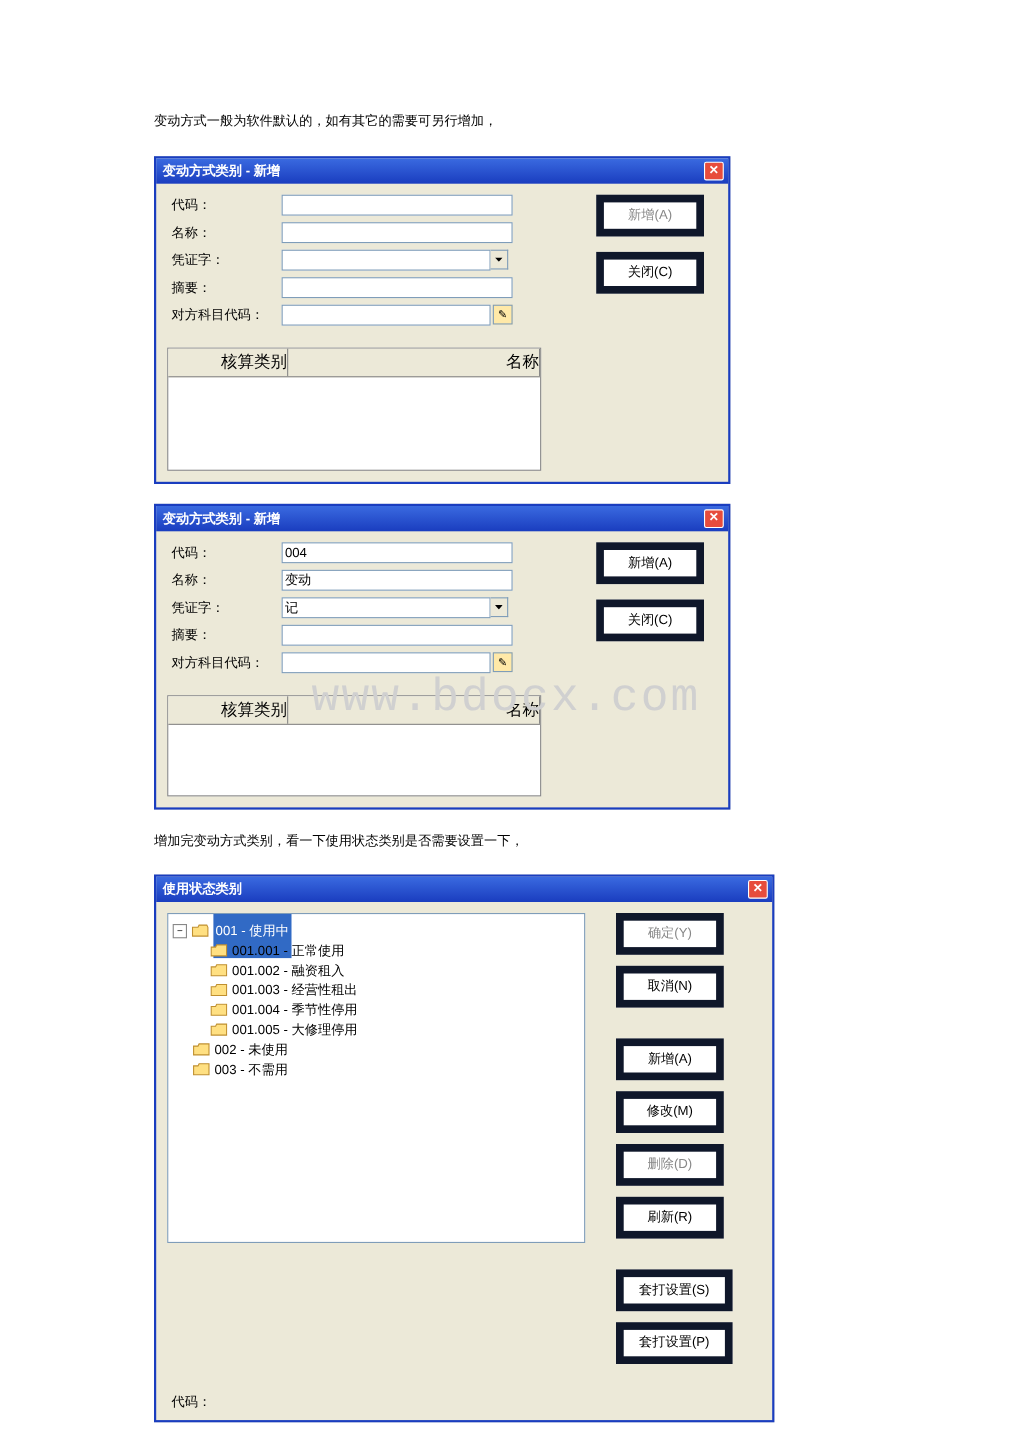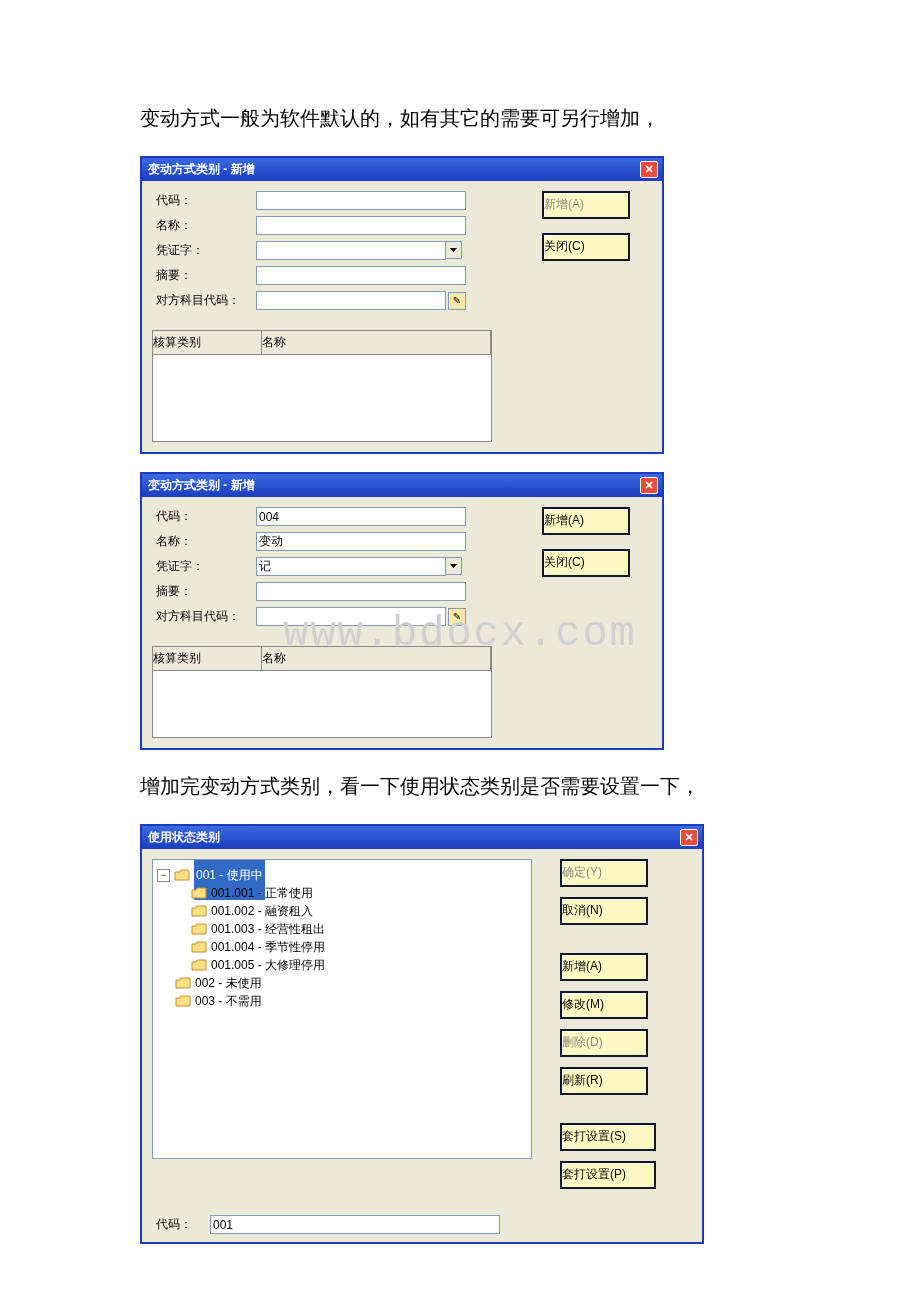--- a/index.html
+++ b/index.html
@@ -1,38 +1,38 @@
 <!DOCTYPE html>
 <html><head>
 <meta charset="utf-8">
 <style>
 body{margin:0;background:#fff;font-family:"SimSun","Microsoft YaHei",sans-serif;font-size:12px;color:#000}
 .page{width:920px;margin:0 auto;padding:100px 140px 60px;box-sizing:border-box;position:relative}
-.para{font-size:20px;line-height:1.8;margin:0 0 20px 0}
+.para{font-size:12px;line-height:1.8;margin:0 0 20px 0}
 .win{border:2px solid #1a3dbf;background:#ece9d8;margin-bottom:18px}
 .titlebar{background:linear-gradient(#3a6ae0,#1a3dbf);color:#fff;font-size:12px;font-weight:bold;padding:3px 4px 3px 6px;display:flex;justify-content:space-between}
 .closebtn{width:16px;height:15px;background:#e74c3c;border:1px solid #fff;border-radius:2px;display:flex;align-items:center;justify-content:center;color:#fff;font-weight:bold;font-size:11px;line-height:1}
 .body{display:flex;padding:10px}
 .formcol{flex:0 0 350px}
 .row{display:flex;align-items:center;margin-bottom:6px}
 .lab{width:100px;padding-left:4px}
 .txt{border:1px solid #7f9db9;height:19px;background:#fff;font-size:12px;padding:0 2px;box-sizing:border-box}
 .txt.w1{width:210px}
 .txt.w2{width:190px}
 .combo{display:flex}
 .combo .arrow{width:16px;height:18px;background:#ece9d8;border:1px solid #7f9db9;border-left:none;box-sizing:border-box;display:flex;align-items:center;justify-content:center}
 .arrow svg{width:7px;height:4px;display:block}
 .pick{width:18px;height:18px;margin-left:2px;background:#ffe9a8;border:1px solid #7f9db9;box-sizing:border-box;display:flex;align-items:center;justify-content:center;font-size:10px}
 .btncol{flex:1;padding-left:40px}
-.btn{display:block;width:84px;height:24px;background:#fef9c3;border:2px solid #0f172a;margin-bottom:14px;font-size:12px;line-height:22px;box-shadow:1px 1px 0 #fff inset}
+.btn{display:block;width:84px;height:24px;background:#ffffff;border:7px solid #0f172a;margin-bottom:14px;font-size:12px;line-height:22px;text-align:center;box-shadow:1px 1px 0 #fff inset}
 .btn.dis{color:#888}
 .grid{border:1px solid #888;background:#fff;margin:4px 10px 10px;height:110px}
 .grid2{height:90px}
 .ghead{display:flex;background:#ece9d8;border-bottom:1px solid #888}
-.gcol{border-right:1px solid #888;text-align:left;padding:3px 0;font-size:12px}
+.gcol{border-right:1px solid #888;text-align:right;padding:3px 0;font-size:15px}
 .gcol.c1{width:108px}
 .gcol.c2{flex:1}
 .watermark{position:absolute;left:50%;transform:translateX(-50%);top:610px;font-size:42px;color:#d0d0d0;letter-spacing:2px;pointer-events:none;font-family:Liberation Mono, monospace}
 .win3 .body3{display:flex;padding:10px}
 .tree{flex:0 0 380px;background:#fff;border:1px solid #7f9db9;height:300px;padding:6px 4px;box-sizing:border-box;overflow:hidden}
 .tnode{display:flex;align-items:center;height:18px}
 .indent1{padding-left:0}
 .indent2{padding-left:34px}
 .exp{width:11px;height:11px;border:1px solid #888;margin-right:4px;display:flex;align-items:center;justify-content:center;font-size:9px;line-height:1;background:#fff}
 .fold{width:16px;height:13px;margin-right:4px;position:relative}
@@ -233,17 +233,16 @@
       <span class="btn"><span>修改(M)</span></span>
       <span class="btn dis"><span>删除(D)</span></span>
       <span class="btn"><span>刷新(R)</span></span>
       <div class="gap"></div>
       <span class="btn" style="width:92px"><span>套打设置(S)</span></span>
       <span class="btn" style="width:92px"><span>套打设置(P)</span></span>
     </div>
   </div>
   <div class="codebar">
     <span class="lab" style="width:54px">代码：</span>
-    <input class="txt" value="001" style="">
   </div>
 </div>
 
 </div>
 
 </body></html>

